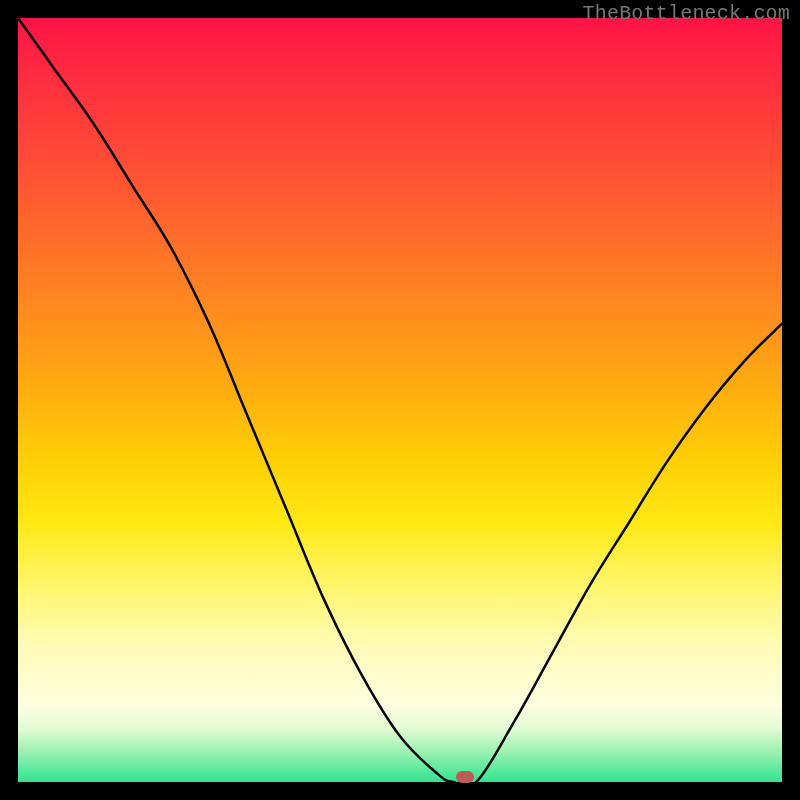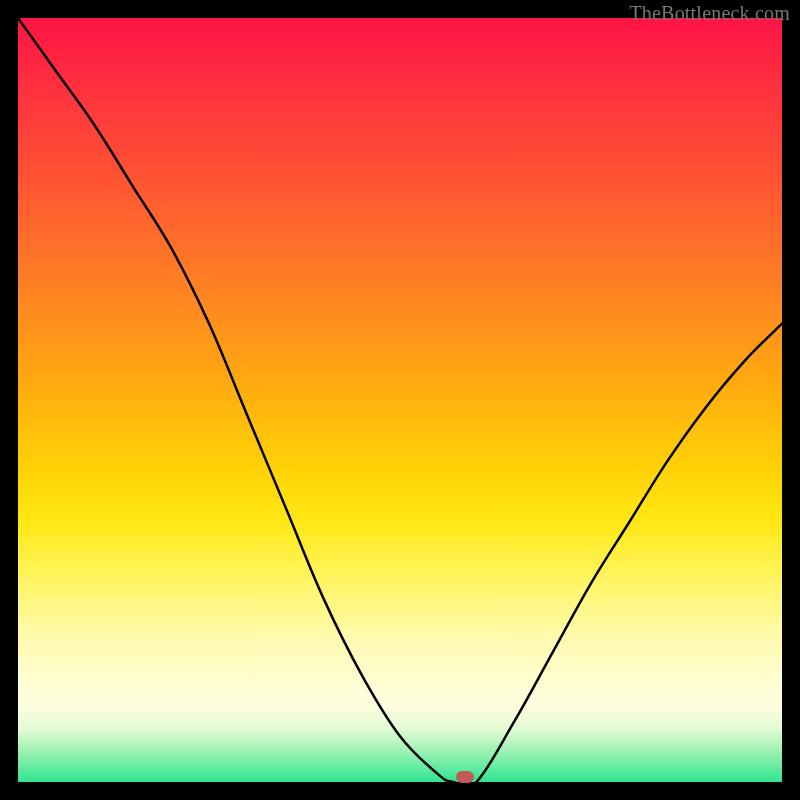--- a/index.html
+++ b/index.html
@@ -46,21 +46,21 @@
     width: 18px;
     height: 12px;
     border-radius: 6px;
     background: #c05a57;
     transform: translate(-50%, -50%);
   }
   .watermark {
     position: absolute;
     top: 2px;
     right: 10px;
-    font-family: Liberation Serif, serif;
+    font-family: Liberation Mono, monospace;
     font-size: 20px;
     color: #79766f;
     letter-spacing: 0.2px;
   }
 </style>
 </head>
 <body>
 
 <div class="frame">
   <svg class="curve" viewBox="0 0 764 764" preserveAspectRatio="none">

